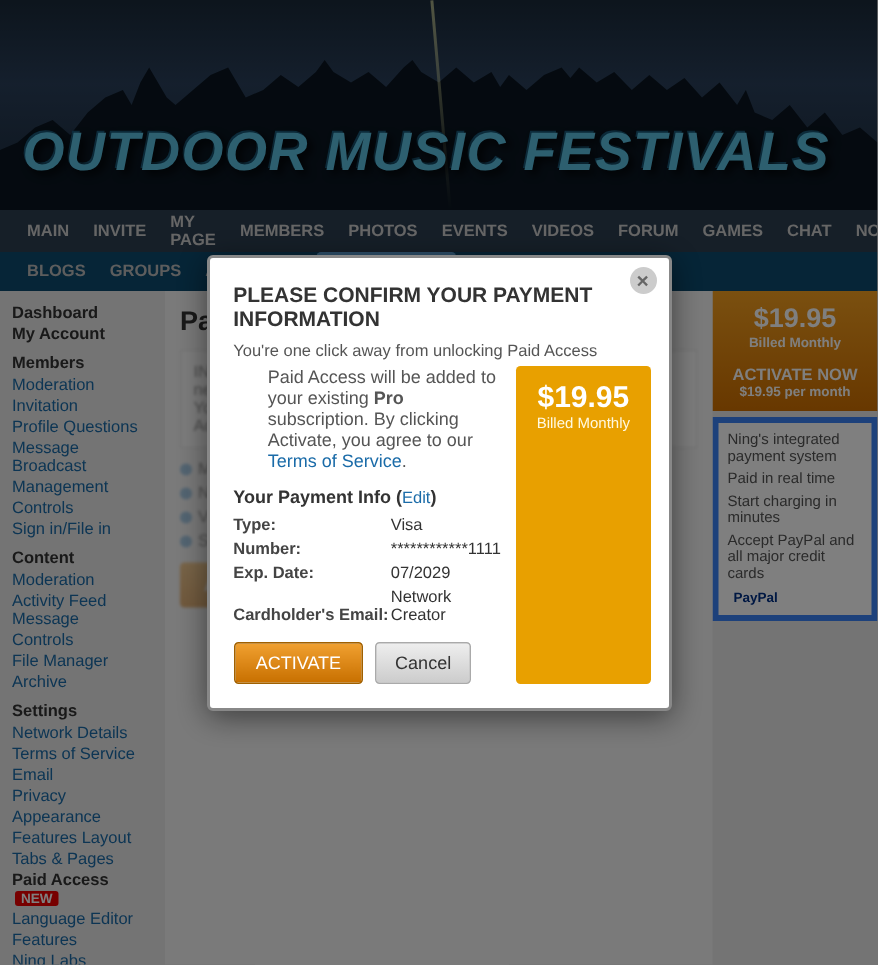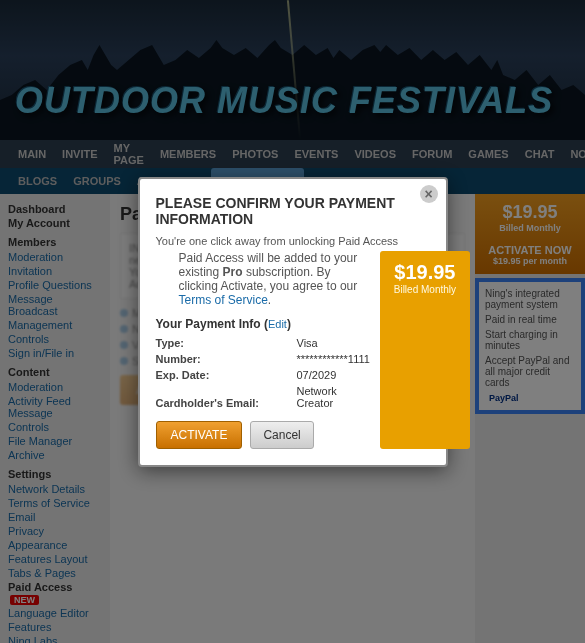--- a/index.html
+++ b/index.html
@@ -292,21 +292,20 @@
     .payment-label {
       font-size: 11px;
       font-weight: bold;
       color: #444;
       width: 105px;
       flex-shrink: 0;
     }
     .payment-value {
       font-size: 11px;
       color: #333;
-      margin-left: 36px;
     }
     .modal-actions {
       display: flex;
       gap: 8px;
       margin-top: 12px;
     }
     .btn-activate {
       background: linear-gradient(180deg, #f0a030 0%, #c87000 100%);
       color: #fff;
       font-weight: normal;

